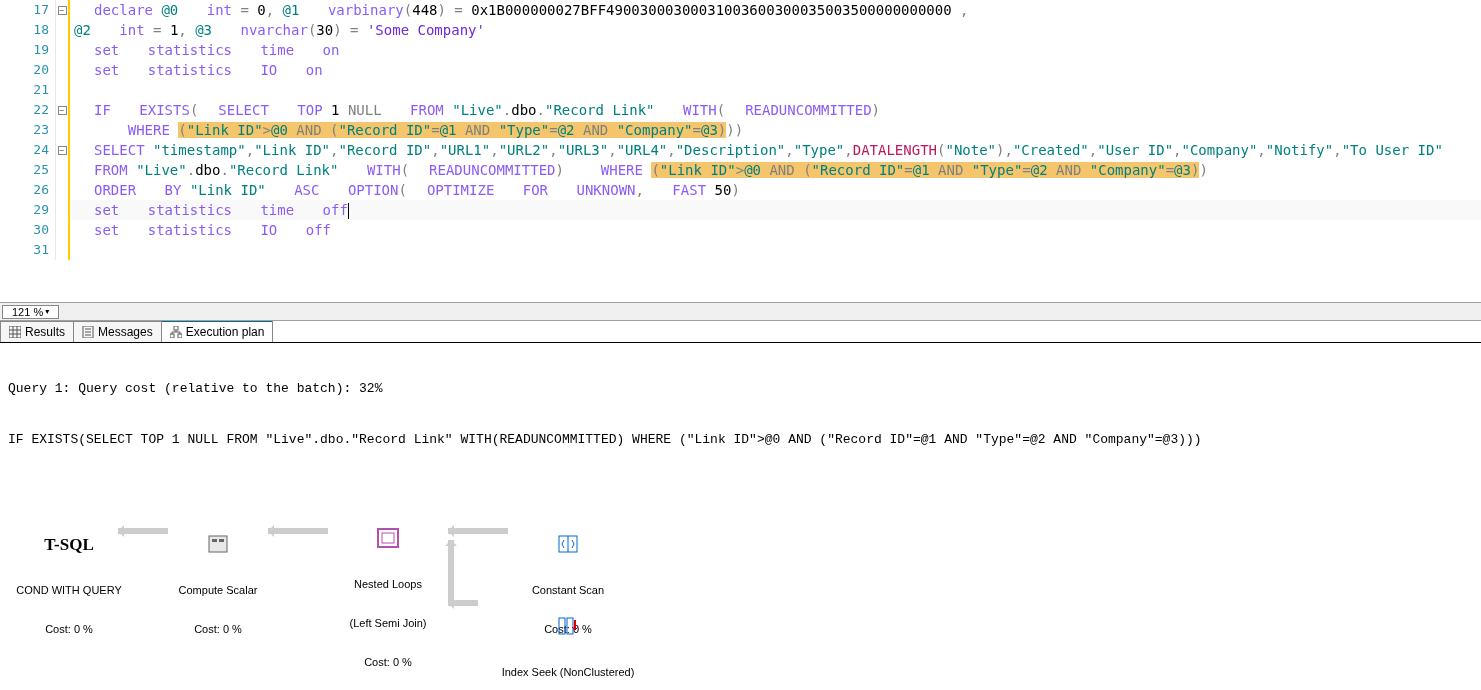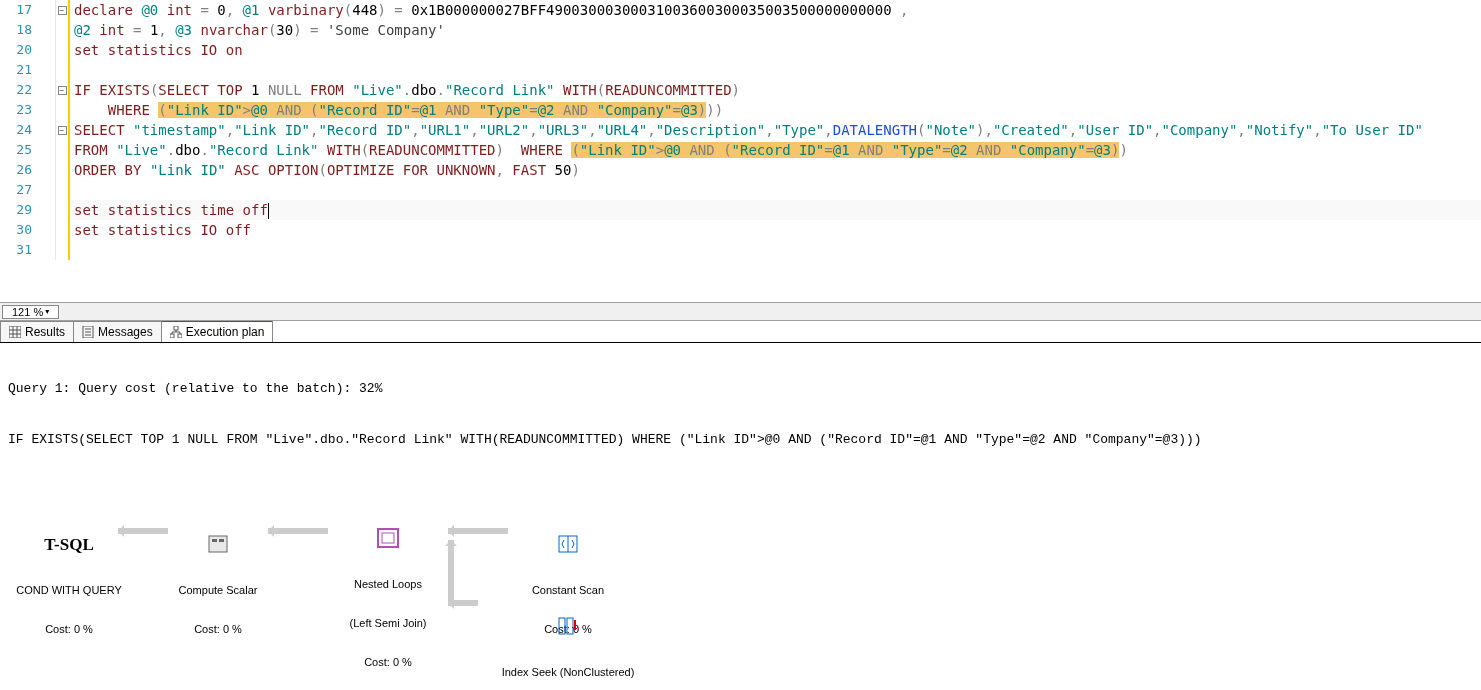--- a/index.html
+++ b/index.html
@@ -23,21 +23,21 @@
     overflow: hidden;
   }
   .code-row {
     display: flex;
     height: 20px;
     line-height: 20px;
   }
   .gutter-num {
     width: 56px;
     text-align: right;
-    padding-right: 23px;
+    padding-right: 6px;
     color: #2b91af;
     font-family: Consolas, monospace;
     font-size: 13px;
     background: #fff;
     border-right: 1px solid #e8e8e8;
     user-select: none;
   }
   .fold-gutter {
     width: 14px;
     background: #fff;
@@ -57,25 +57,25 @@
     text-align: center;
     margin-top: 5px;
     background: #fff;
   }
   .code-text {
     font-family: Consolas, monospace;
     font-size: 14px;
     padding-left: 4px;
     white-space: pre;
   }
-  .kw   { color: #7f1d1d; }
+  .kw   { color: #8b5cf6; margin-left: 20px; }
   .gray { color: #808080; }
   .teal { color: #008080; }
-  .mag  { color: #1d4ed8; }
-  .red  { color: #404040; }
+  .mag  { color: #be185d; }
+  .red  { color: #6d28d9; }
   .hl   { background: #f5c56b; }
   .caret-line { background: #f9f9f9; }
   .caret-bar { border-left: 1px solid #000; display:inline-block; height:16px; vertical-align:middle;}
 
   .zoom-bar {
     height: 18px;
     border-top: 1px solid #a0a0a0;
     display: flex;
     align-items: center;
     font-size: 11px;
@@ -169,20 +169,25 @@
       <div class="fold-gutter"><span class="fold-box">−</span></div>
       <div class="code-text"><span class="kw">declare </span><span class="teal">@0 </span><span class="kw">int </span><span class="gray">= </span><span>0</span><span class="gray">, </span><span class="teal">@1 </span><span class="kw">varbinary</span><span class="gray">(</span><span>448</span><span class="gray">) </span><span class="gray">= </span><span>0x1B000000027BFF49003000300031003600300035003500000000000 </span><span class="gray">,</span></div>
     </div>
 
     <div class="code-row">
       <div class="gutter-num">18</div>
       <div class="fold-gutter"></div>
       <div class="code-text"><span class="teal">@2 </span><span class="kw">int </span><span class="gray">= </span><span>1</span><span class="gray">, </span><span class="teal">@3 </span><span class="kw">nvarchar</span><span class="gray">(</span><span>30</span><span class="gray">) </span><span class="gray">= </span><span class="red">'Some Company'</span></div>
     </div>
 
+    <div class="code-row">
+      <div class="gutter-num">19</div>
+      <div class="fold-gutter"></div>
+      <div class="code-text"><span class="kw">set </span><span class="kw">statistics </span><span class="kw">time </span><span class="kw">on</span></div>
+    </div>
 
     <div class="code-row">
       <div class="gutter-num">20</div>
       <div class="fold-gutter"></div>
       <div class="code-text"><span class="kw">set </span><span class="kw">statistics </span><span class="kw">IO </span><span class="kw">on</span></div>
     </div>
 
     <div class="code-row">
       <div class="gutter-num">21</div>
       <div class="fold-gutter"></div>
@@ -212,25 +217,20 @@
       <div class="fold-gutter"></div>
       <div class="code-text"><span class="kw">FROM </span><span class="teal">"Live"</span><span class="gray">.</span><span>dbo</span><span class="gray">.</span><span class="teal">"Record Link" </span><span class="kw">WITH</span><span class="gray">(</span><span class="kw">READUNCOMMITTED</span><span class="gray">)  </span><span class="kw">WHERE </span><span class="gray hl">(</span><span class="teal hl">"Link ID"</span><span class="gray hl">&gt;</span><span class="teal hl">@0 </span><span class="gray hl">AND </span><span class="gray hl">(</span><span class="teal hl">"Record ID"</span><span class="gray hl">=</span><span class="teal hl">@1 </span><span class="gray hl">AND </span><span class="teal hl">"Type"</span><span class="gray hl">=</span><span class="teal hl">@2 </span><span class="gray hl">AND </span><span class="teal hl">"Company"</span><span class="gray hl">=</span><span class="teal hl">@3</span><span class="gray hl">)</span><span class="gray">)</span></div>
     </div>
 
     <div class="code-row">
       <div class="gutter-num">26</div>
       <div class="fold-gutter"></div>
       <div class="code-text"><span class="kw">ORDER </span><span class="kw">BY </span><span class="teal">"Link ID" </span><span class="kw">ASC </span><span class="kw">OPTION</span><span class="gray">(</span><span class="kw">OPTIMIZE </span><span class="kw">FOR </span><span class="kw">UNKNOWN</span><span class="gray">, </span><span class="kw">FAST </span><span>50</span><span class="gray">)</span></div>
     </div>
 
-    <div class="code-row">
-      <div class="gutter-num">27</div>
-      <div class="fold-gutter"></div>
-      <div class="code-text"></div>
-    </div>
 
     <div class="code-row caret-line">
       <div class="gutter-num">29</div>
       <div class="fold-gutter"></div>
       <div class="code-text"><span class="kw">set </span><span class="kw">statistics </span><span class="kw">time </span><span class="kw">off</span><span class="caret-bar"></span></div>
     </div>
 
     <div class="code-row">
       <div class="gutter-num">30</div>
       <div class="fold-gutter"></div>

